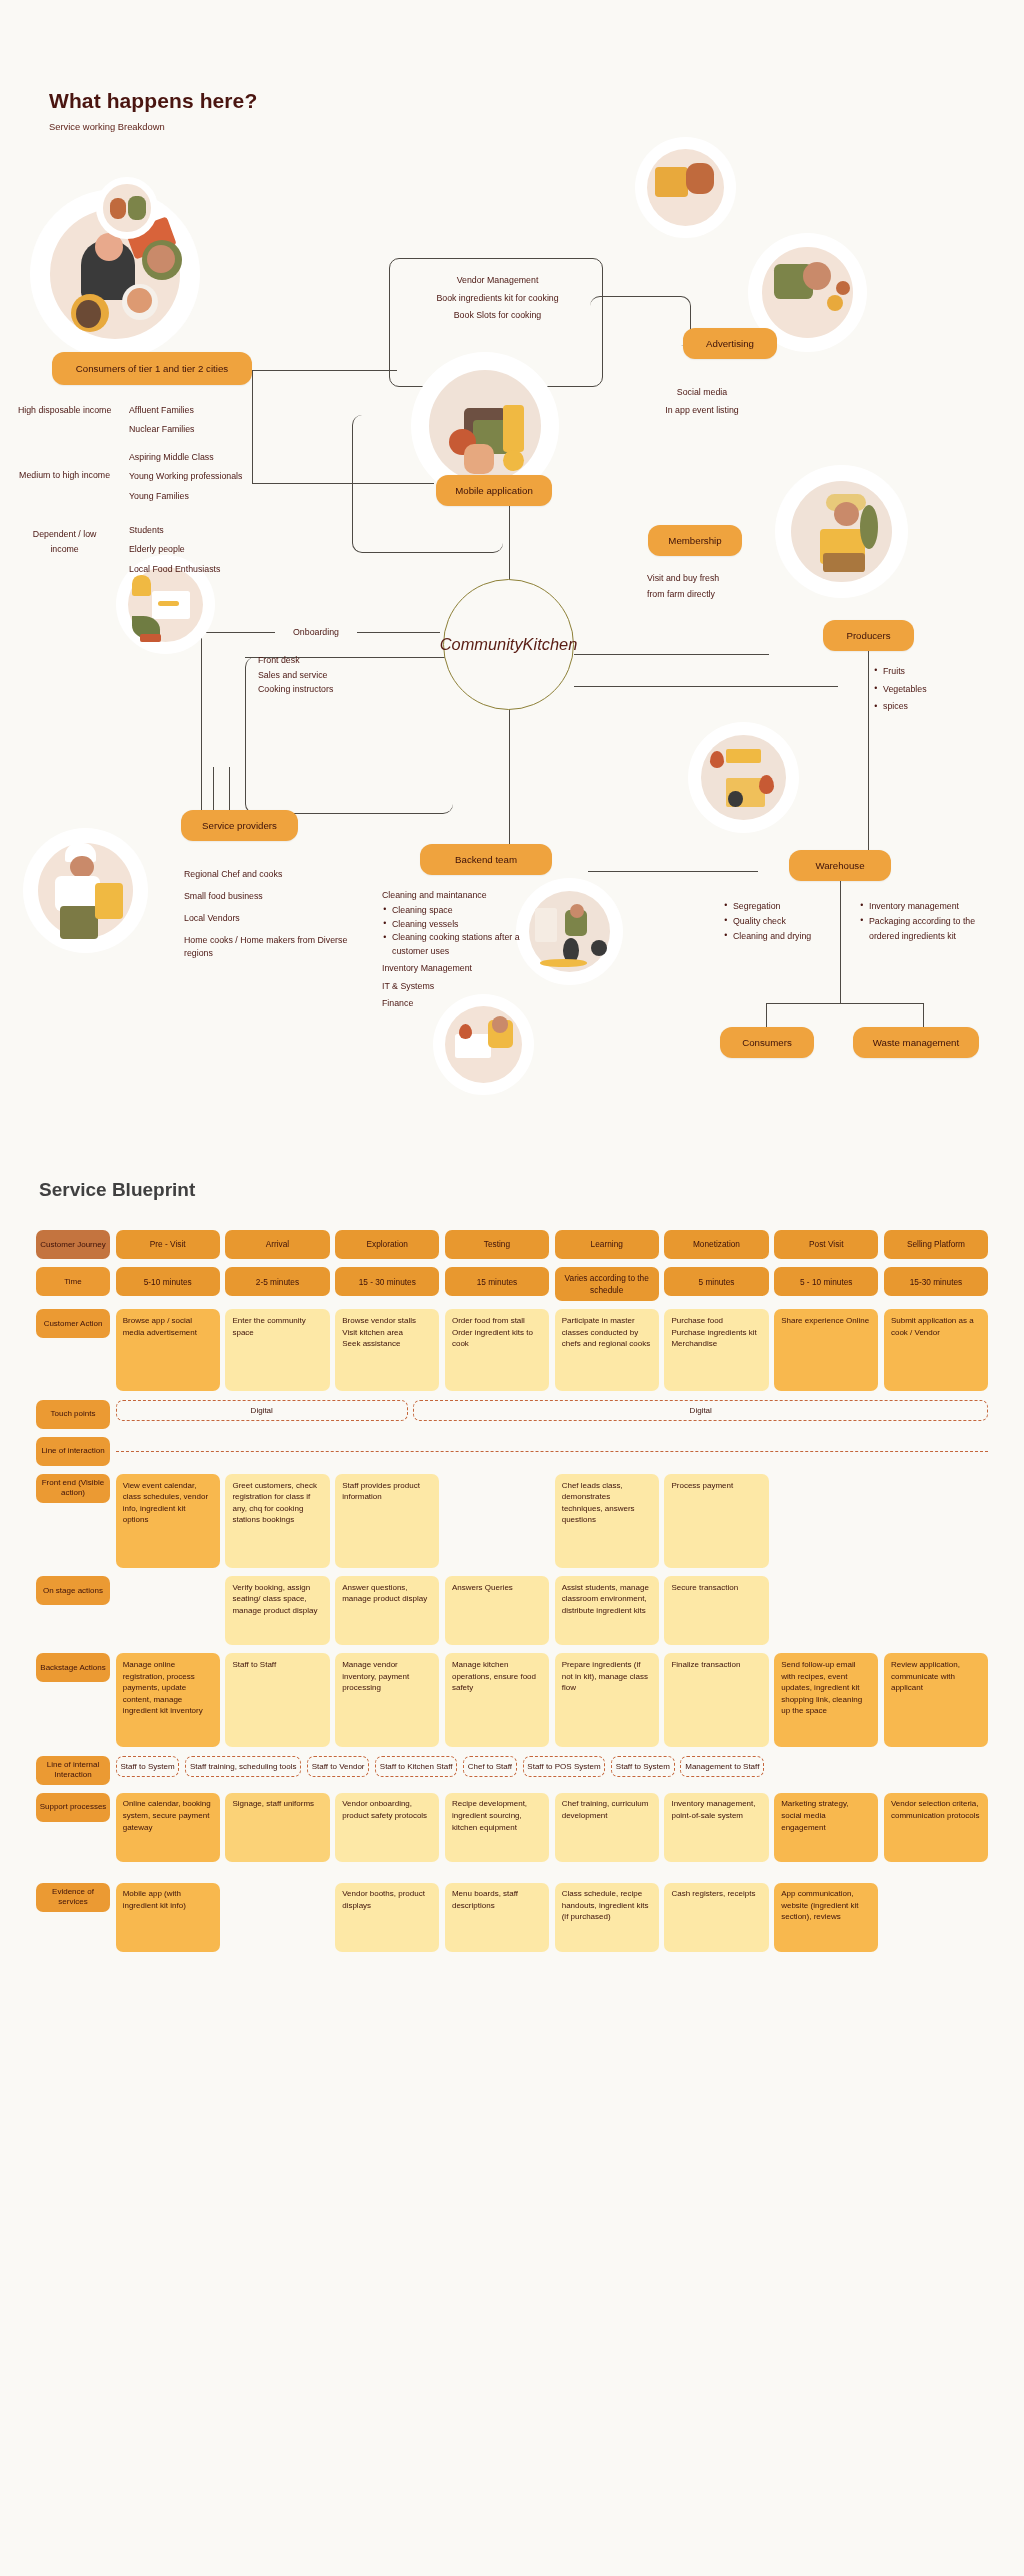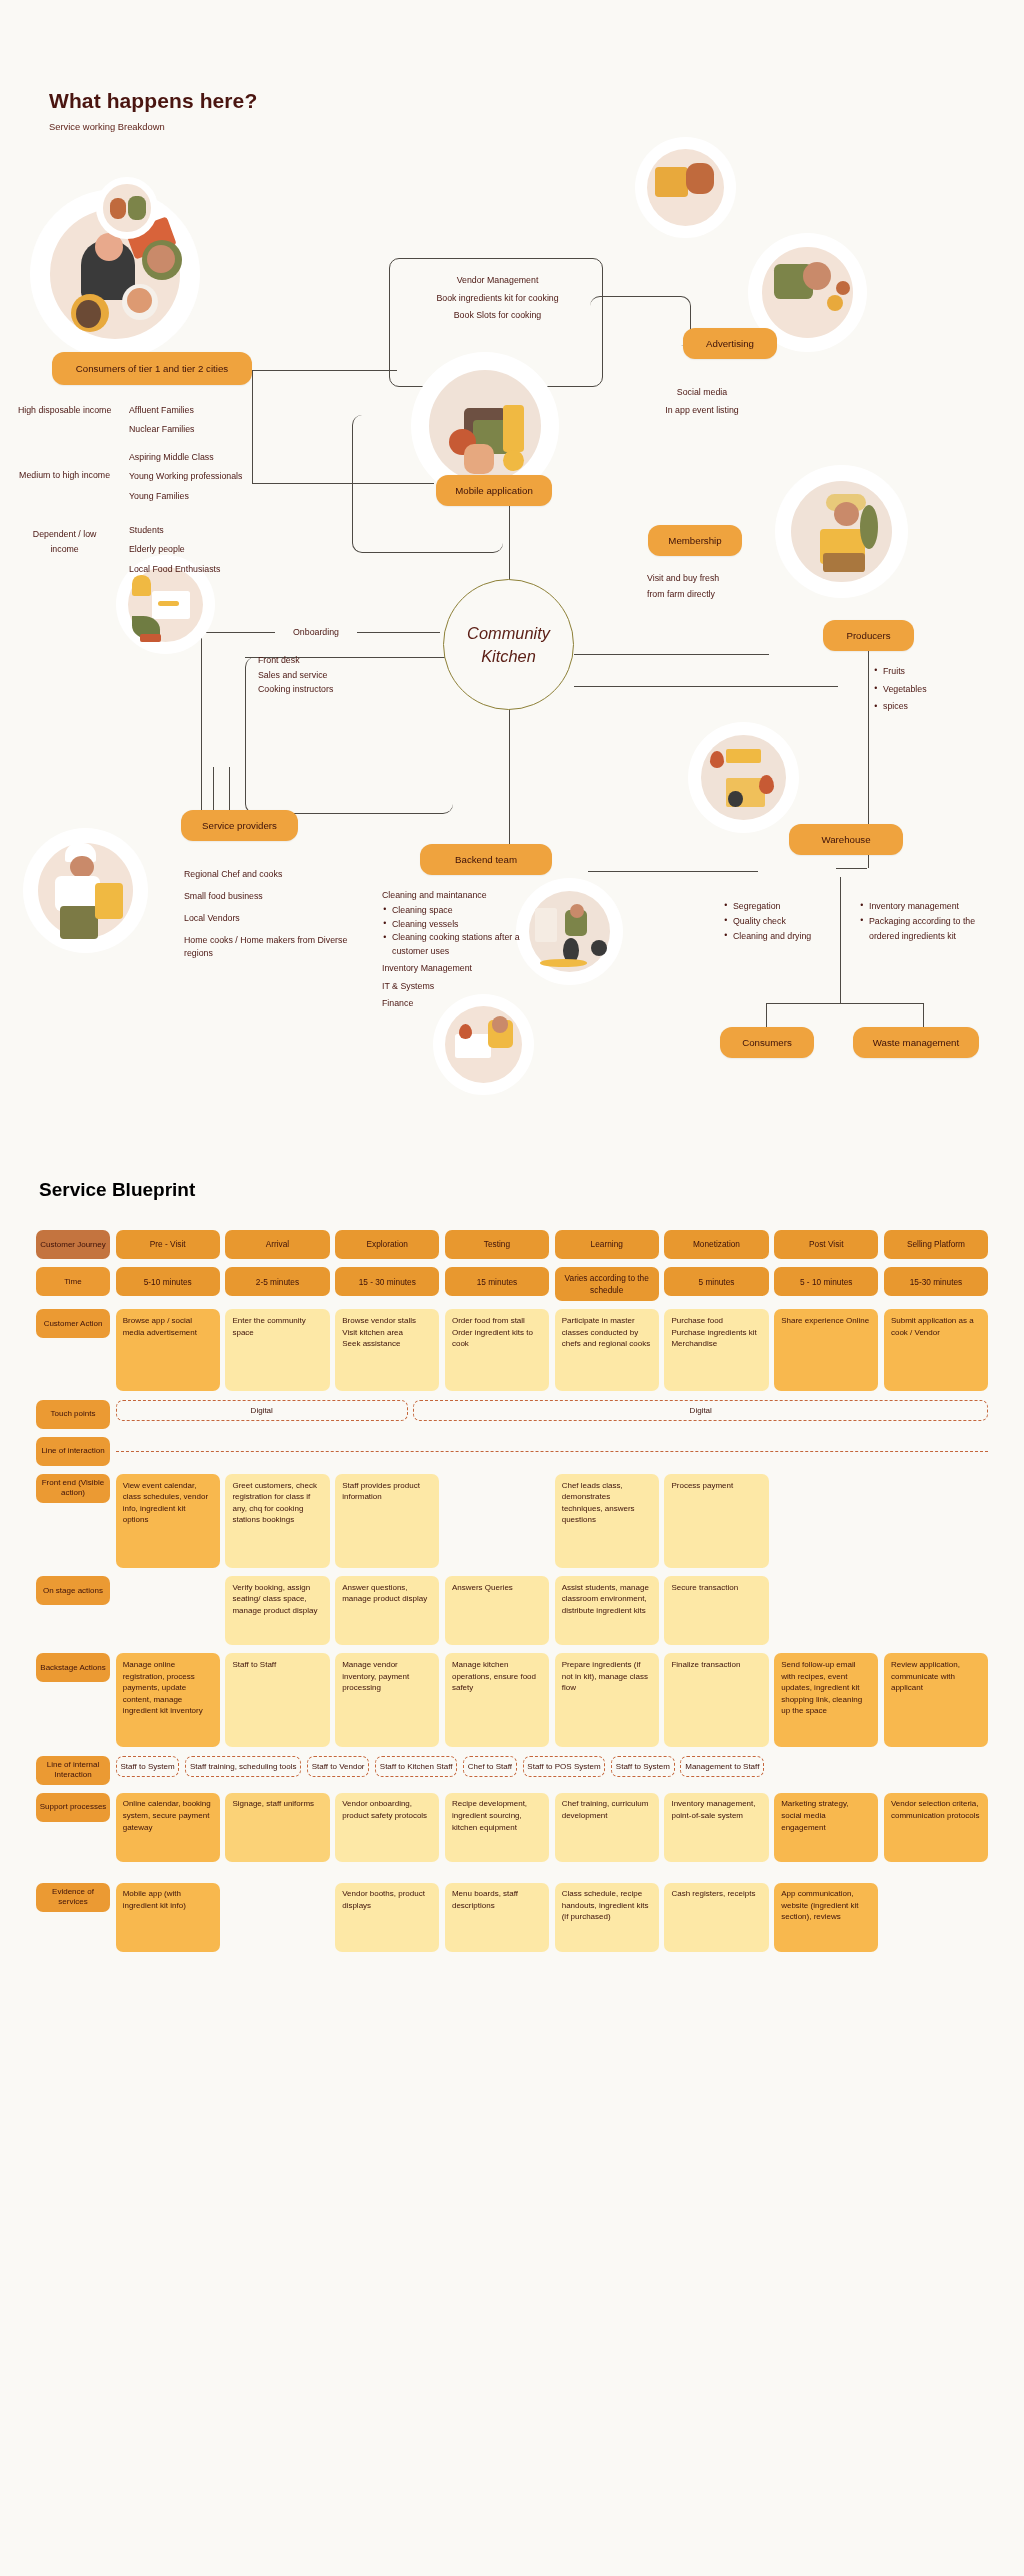--- a/index.html
+++ b/index.html
@@ -26,41 +26,41 @@
   }
   .txt { position:absolute; font-size:8.8px; line-height:1.75; color:#4a1510; z-index:5;}
   .txt.c { text-align:center; }
   .txt ul { list-style:none; }
   .txt li { position:relative; padding-left:10px; }
   .txt li:before { content:"•"; position:absolute; left:1.3px; top:-0.6px; }
 
   .kcircle{
     position:absolute; left:443px; top:579px; width:131px; height:131px;
     border:1.6px solid #8d8037; border-radius:50%; background:#faf9f5;
-    display:flex; flex-direction:column; align-items:center; justify-content:center;
+    display:flex; flex-direction:row; align-items:center; justify-content:center;
     font-style:italic; font-size:16.4px; line-height:1.35; color:#5a1d14; z-index:6;
   }
 
   .rbox{
     position:absolute; border:0.7px solid #4e4a44; border-radius:10px;
     background:transparent; z-index:1;
   }
   .line { position:absolute; background:#4e4a44; z-index:1; }
   .line.h { height:0.7px; }
   .line.v { width:0.7px; }
 
   .illus{ position:absolute; border-radius:50%; background:#ffffff; z-index:3; overflow:hidden;}
   .illus .inner{ position:absolute; inset:12%; border-radius:50%; background:#f0e2d7;}
 
   
   .dot{ position:absolute; border-radius:50%; }
 
   
   .bp { position:relative; width:1024px; padding:0 0 44px 0; background:#faf9f5;}
-  .bp h2 { margin:0 0 0 39px; padding-top:28px; font-size:19px; font-weight:700; color:#000000;}
+  .bp h2 { margin:0 0 0 39px; padding-top:28px; font-size:19px; font-weight:700; color:#404040;}
   .grid { margin-top:29px; padding:0 36px 0 36px; }
   .row { display:flex; align-items:flex-start; gap:5.7px; margin-bottom:8.2px; }
   .rowlabel{
     width:74px; min-height:29px; flex:0 0 74px;
     background:#eb9a33; border-radius:7px; color:#3d1109;
     font-size:8px; line-height:1.25; text-align:center;
     display:flex; align-items:center; justify-content:center; padding:3.8px 2.5px;
   }
   .rowlabel.dark{ background:#c4743f; }
   .cell{
@@ -227,21 +227,21 @@
     <div class="line v" style="left:213px;top:767px;height:44px;"></div>
     <div class="line v" style="left:229px;top:767px;height:44px;"></div>
 
     <div class="pill" style="left:52px;top:352px;width:200px;height:33px;">Consumers of tier 1 and tier 2 cities</div>
     <div class="pill" style="left:436px;top:475px;width:116px;height:31px;">Mobile application</div>
     <div class="pill" style="left:683px;top:328px;width:94px;height:31px;">Advertising</div>
     <div class="pill" style="left:648px;top:525px;width:94px;height:31px;">Membership</div>
     <div class="pill" style="left:823px;top:620px;width:91px;height:31px;">Producers</div>
     <div class="pill" style="left:181px;top:810px;width:117px;height:31px;">Service providers</div>
     <div class="pill" style="left:420px;top:844px;width:132px;height:31px;">Backend team</div>
-    <div class="pill" style="left:789px;top:824px;width:114px;height:31px;">Warehouse</div>
+    <div class="pill" style="left:789px;top:850px;width:102px;height:31px;">Warehouse</div>
     <div class="pill" style="left:720px;top:1027px;width:94px;height:31px;">Consumers</div>
     <div class="pill" style="left:853px;top:1027px;width:126px;height:31px;">Waste management</div>
 
     <div class="kcircle">
       <span>Community</span>
       <span>Kitchen</span>
     </div>
 
     <div class="txt c" style="left:403px;top:272px;width:189px;line-height:2.0;">
       <div>Vendor Management</div>

